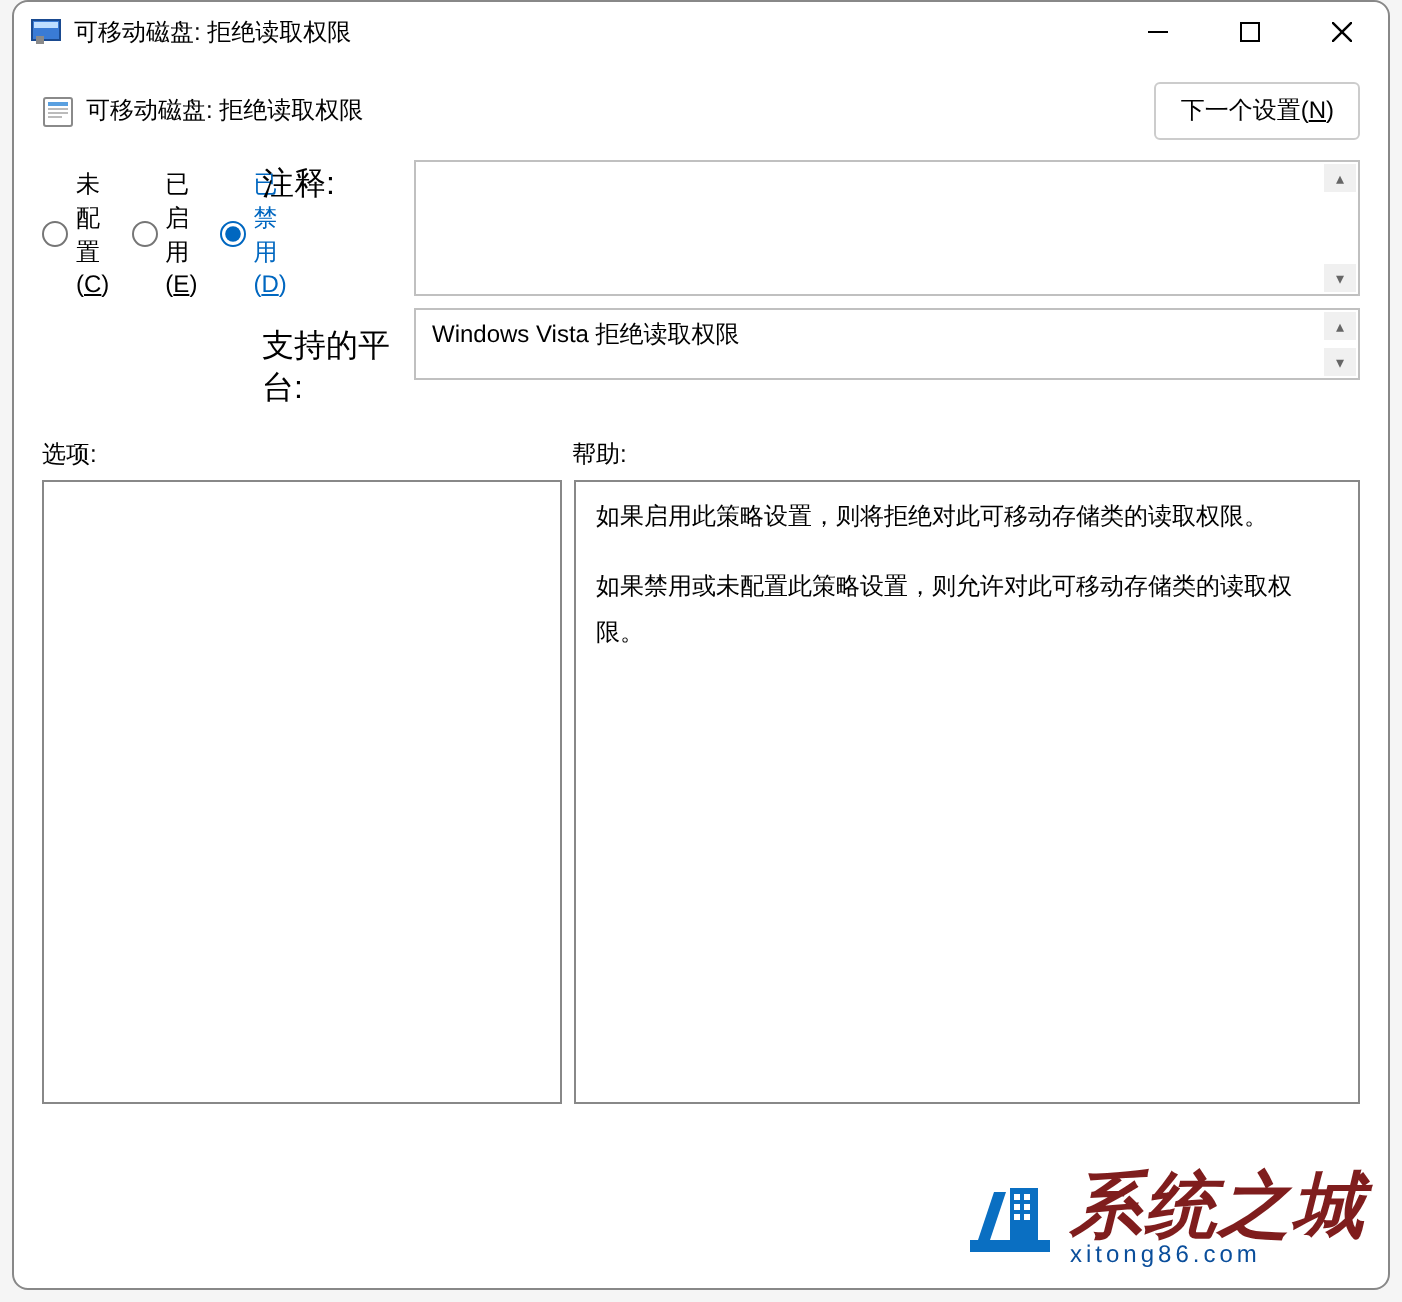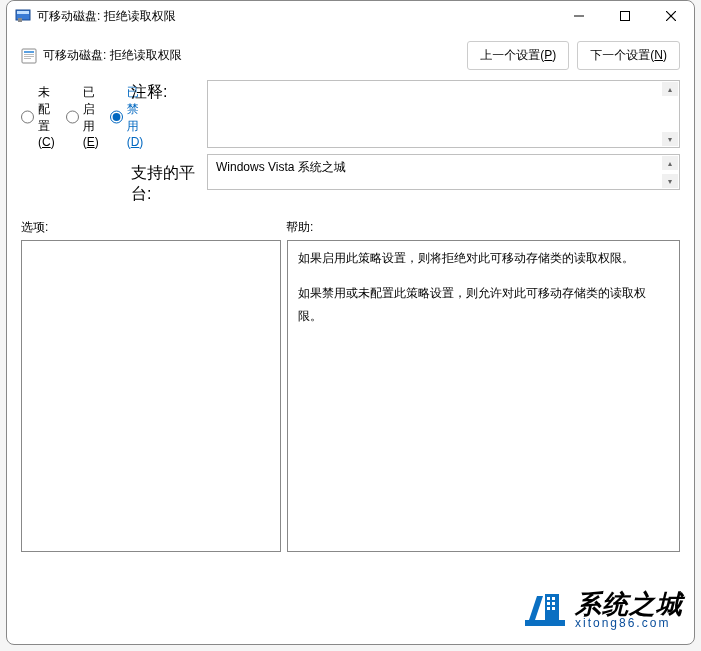--- a/index.html
+++ b/index.html
@@ -185,24 +185,24 @@
     bottom: 18px;
     display: flex;
     align-items: center;
     gap: 8px;
     pointer-events: none;
   }
   .watermark .wm-text {
     display:flex; flex-direction:column; line-height:1;
   }
   .watermark .wm-title {
-    font-size: 26px;
+    font-size: 36px;
     font-weight: bold;
     font-style: italic;
-    color: #000000;
+    color: #7f1d1d;
     letter-spacing: 1px;
   }
   .watermark .wm-url {
     font-size: 12px;
     color: #0a4e9b;
     letter-spacing: 2px;
   }
 </style>
 </head>
 <body>
@@ -243,21 +243,20 @@
       <svg width="16" height="16" viewBox="0 0 16 16">
         <rect x="1" y="1" width="14" height="14" rx="1" fill="#fff" stroke="#8a8a8a"></rect>
         <rect x="3" y="3" width="10" height="2" fill="#5aa0e0"></rect>
         <rect x="3" y="6" width="10" height="1" fill="#bbb"></rect>
         <rect x="3" y="8" width="10" height="1" fill="#bbb"></rect>
         <rect x="3" y="10" width="7" height="1" fill="#bbb"></rect>
       </svg>
     </span>
     <span class="policy-title">可移动磁盘: 拒绝读取权限</span>
     <div class="nav-buttons">
-      <button class="nav-btn"><span>上一个设置(</span><u>P</u><span>)</span></button>
       <button class="nav-btn"><span>下一个设置(</span><u>N</u><span>)</span></button>
     </div>
   </div>
 
   <div class="config-row">
     <div class="radios">
       <div class="radio-item">
         <input type="radio" name="state" style="">
         <label><span>未配置(</span><span class="shortcut">C</span><span>)</span></label>
       </div>
@@ -276,21 +275,21 @@
     </div>
     <div class="fields-col">
       <div class="comment-box">
         <span></span>
         <div class="tiny-scroll">
           <div class="arrow">▴</div>
           <div class="arrow">▾</div>
         </div>
       </div>
       <div class="platform-box">
-        <span>Windows Vista 系统之城</span>
+        <span>Windows Vista 拒绝读取权限</span>
         <div class="tiny-scroll">
           <div class="arrow">▴</div>
           <div class="arrow">▾</div>
         </div>
       </div>
     </div>
   </div>
 
   <div class="panels-labels">
     <span class="opt-label">选项:</span>

